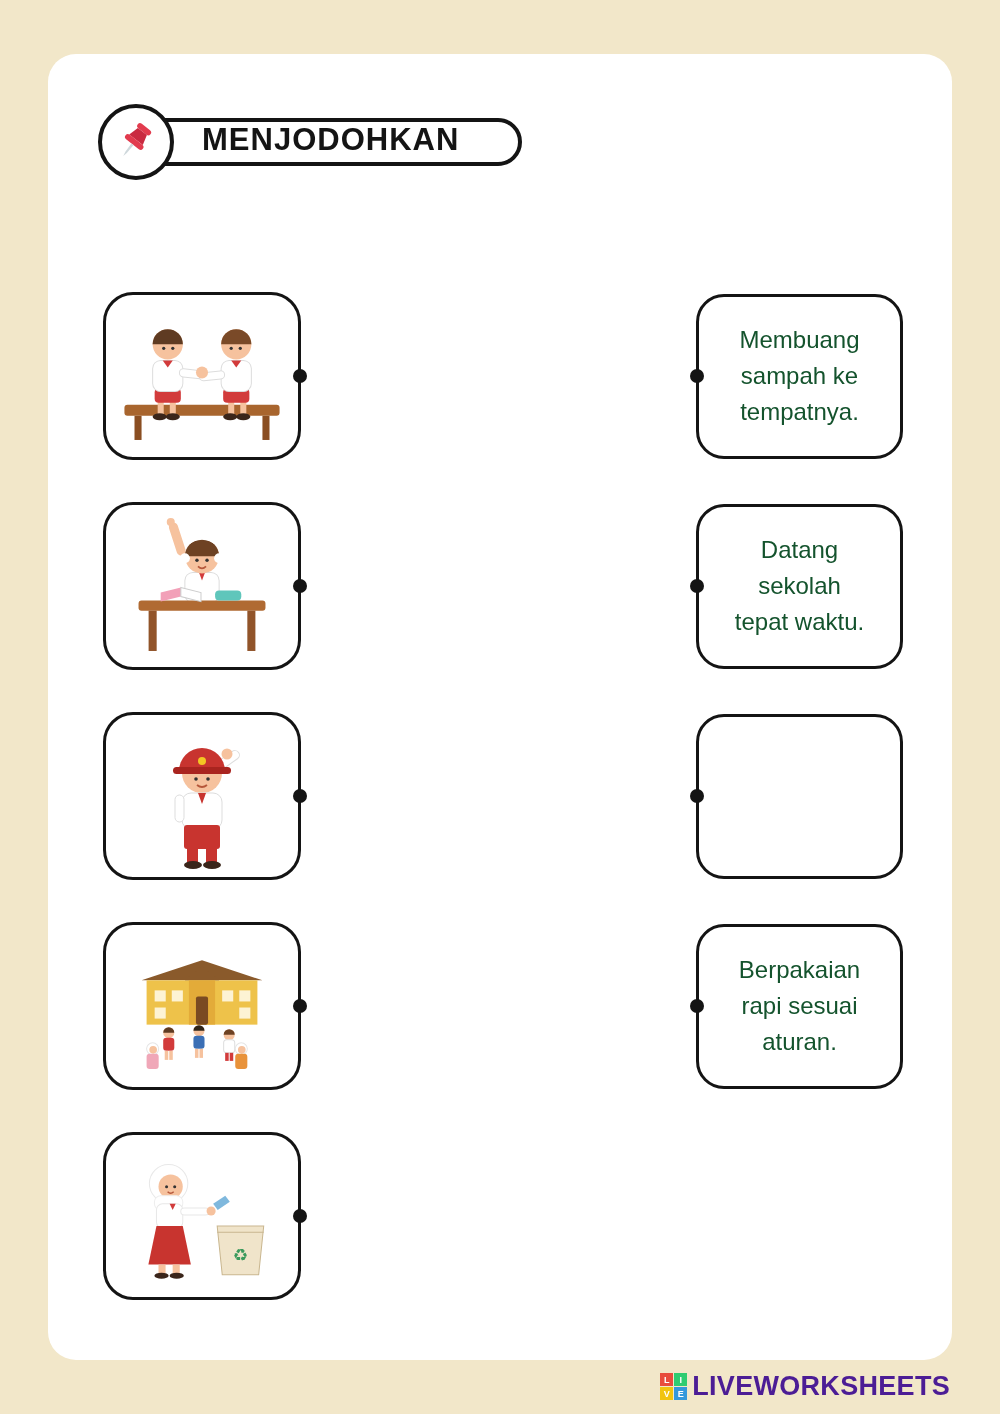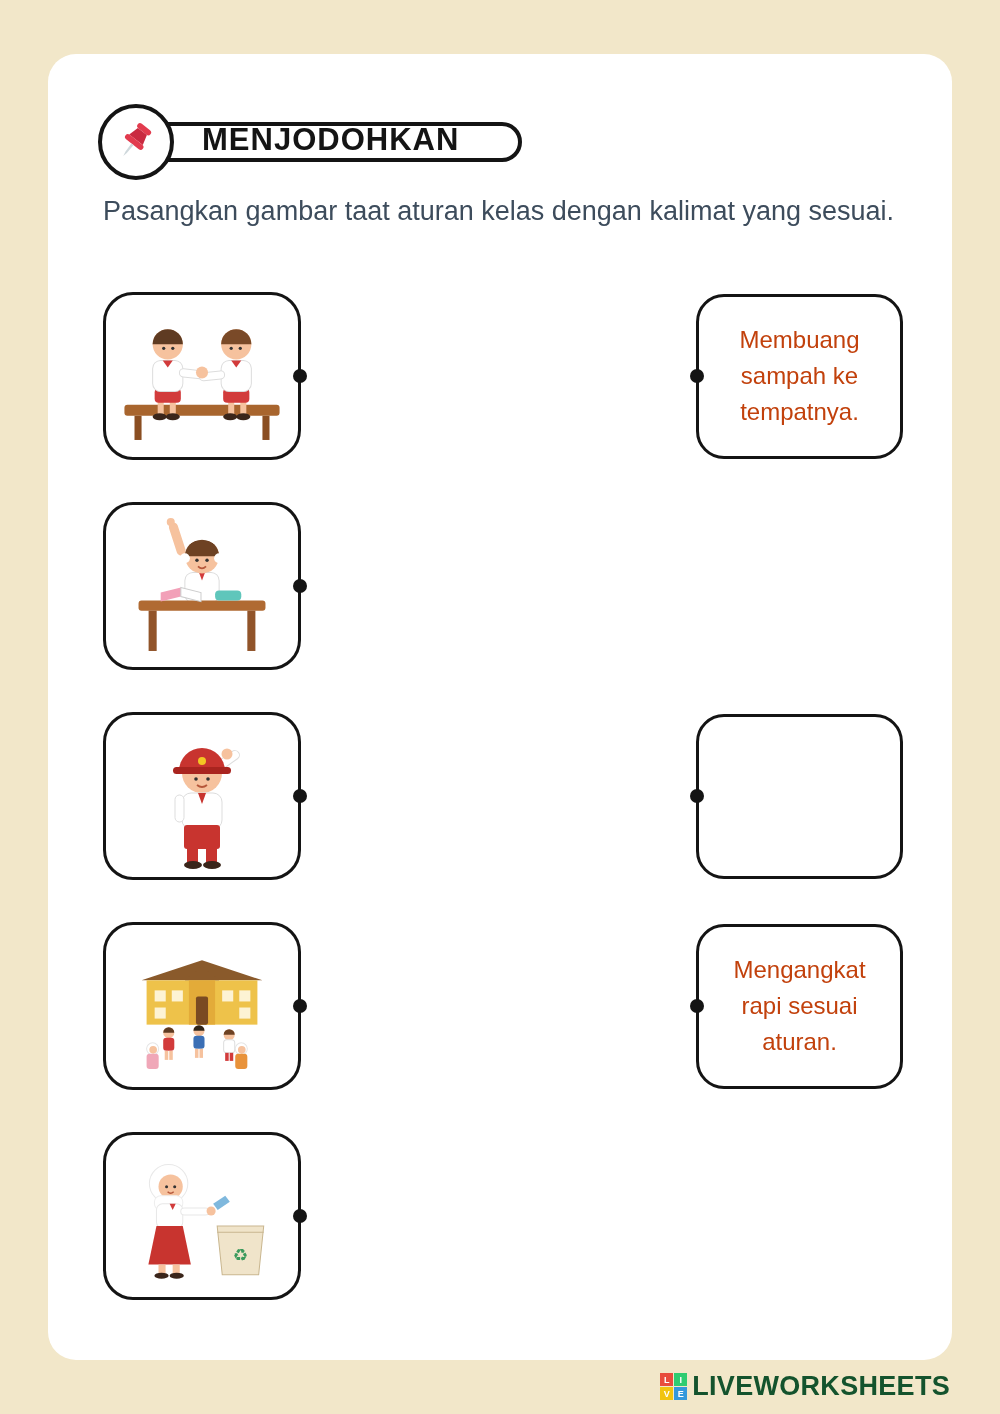--- a/index.html
+++ b/index.html
@@ -4,42 +4,42 @@
 <style>
   * { margin:0; padding:0; box-sizing:border-box; }
   html,body { width:1000px; }
   body { font-family:"Liberation Sans", sans-serif; }
   .page { position:relative; width:1000px; height:1414px; background:#f2e7c9; overflow:hidden; }
   .card { position:absolute; left:48px; top:54px; width:904px; height:1306px; background:#ffffff; border-radius:28px; }
 
   .header { position:absolute; left:50px; top:50px; display:flex; align-items:center; }
   .pin-circle { width:76px; height:76px; border:4px solid #141414; border-radius:50%; background:#fff;
                 display:flex; align-items:center; justify-content:center; position:relative; z-index:2; }
-  .title-pill { height:40px; border:4px solid #141414; border-radius:30px; background:#fff;
-                margin-left:-34px; padding:0 42px 0 58px; display:flex; align-items:flex-end; min-width:382px; }
+  .title-pill { height:48px; border:4px solid #141414; border-radius:30px; background:#fff;
+                margin-left:-34px; padding:0 42px 0 58px; display:flex; align-items:flex-start; min-width:382px; }
   .title { font-size:31px; font-weight:bold; letter-spacing:1px; color:#141414; }
 
   .instructions { position:absolute; left:55px; top:138px; width:810px; font-size:27px; line-height:1.45; color:#3d4c5c; }
 
   .rows { position:absolute; left:55px; top:238px; width:800px; display:flex; flex-direction:column; gap:42px; }
   .row { display:flex; justify-content:space-between; align-items:center; }
   .img-box { position:relative; width:198px; min-height:168px; border:3.5px solid #141414; border-radius:30px;
              background:#fff; display:flex; align-items:center; justify-content:center; }
   .text-box { position:relative; width:207px; min-height:165px; border:3.5px solid #141414; border-radius:28px;
               background:#fff; display:flex; align-items:center; justify-content:center;
               padding:16px 20px; text-align:center; }
-  .text-box span.match-text { font-size:24px; line-height:1.5; color:#c2410c; white-space:pre-line;text-align:center; }
+  .text-box span.match-text { font-size:24px; line-height:1.5; color:#14532d; white-space:pre-line;text-align:center; }
   .dot { position:absolute; top:50%; transform:translateY(-50%); width:14px; height:14px; background:#141414; border-radius:50%; }
   .dot-right { right:-9px; }
   .dot-left { left:-9px; }
 
   .footer { position:absolute; right:50px; bottom:12px; display:flex; align-items:center; gap:5px; }
   .logo-grid { display:grid; grid-template-columns:13px 13px; grid-template-rows:13px 13px; gap:1px; }
   .logo-cell { color:#fff; font-size:9px; font-weight:bold; display:flex; align-items:center; justify-content:center; }
-  .brand { font-size:27px; font-weight:bold; color:#14532d; letter-spacing:0.3px; }
+  .brand { font-size:27px; font-weight:bold; color:#4c1d95; letter-spacing:0.3px; }
 </style>
 </head>
 <body>
 
 <div class="page">
   <div class="card">
 
     <div class="header">
       <div class="pin-circle">
         <svg width="46" height="46" viewBox="0 0 40 40">
@@ -49,21 +49,20 @@
             <rect x="10.5" y="18" width="19" height="5" rx="2.5" fill="#e23b4e"></rect>
             <path d="M18.8 23 h2.4 l-0.4 9 -0.8 4 -0.8 -4 z" fill="#cfd8dc"></path>
           </g>
         </svg>
       </div>
       <div class="title-pill">
         <span class="title">MENJODOHKAN</span>
       </div>
     </div>
 
-    <p class="instructions">Pasangkan gambar taat aturan kelas dengan kalimat yang sesuai.</p>
 
     <div class="rows">
 
       <div class="row">
         <div class="img-box">
           <svg width="172" height="136" viewBox="0 0 170 135">
             <rect x="8" y="96" width="154" height="11" rx="3" fill="#a8652e"></rect>
             <rect x="18" y="107" width="7" height="24" fill="#8a4e22"></rect>
             <rect x="145" y="107" width="7" height="24" fill="#8a4e22"></rect>
 
@@ -121,20 +120,26 @@
             <path d="M81 48 q4 4 8 0" stroke="#b5573a" stroke-width="1.6" fill="none"></path>
             <rect x="22" y="82" width="126" height="10" rx="3" fill="#b06a32"></rect>
             <rect x="32" y="92" width="8" height="40" fill="#91542a"></rect>
             <rect x="130" y="92" width="8" height="40" fill="#91542a"></rect>
             <path d="M44 74 l20 -5 v9 l-20 5 z" fill="#f2a0b8"></path>
             <path d="M64 69 l20 5 v9 l-20 -5 z" fill="#ffffff" stroke="#cccccc"></path>
             <rect x="98" y="72" width="26" height="10" rx="4" fill="#5fc6bb"></rect>
           </svg>
           <span class="dot dot-right"></span>
         </div>
+        <div class="text-box">
+          <span class="dot dot-left"></span>
+          <span class="match-text">Datang
+sekolah
+tepat waktu.</span>
+        </div>
       </div>
 
       <div class="row">
         <div class="img-box">
           <svg width="172" height="150" viewBox="0 0 170 150">
             <circle cx="85" cy="52" r="20" fill="#f6c29e"></circle>
             <rect x="100" y="42" width="26" height="9" rx="4.5" fill="#ffffff" stroke="#dddddd" transform="rotate(-35 100 46)"></rect>
             <circle cx="110" cy="33" r="5.5" fill="#f6c29e"></circle>
             <path d="M62 50 a23 23 0 0 1 46 0 z" fill="#c8342f"></path>
             <rect x="56" y="46" width="58" height="7" rx="3.5" fill="#a9241f"></rect>
@@ -202,21 +207,21 @@
             <g>
               <circle cx="124" cy="110" r="6" fill="#ffffff" stroke="#e5e5e5"></circle>
                 <circle cx="124.5" cy="111" r="3.8" fill="#f6c29e"></circle>
               <rect x="118" y="115" width="12" height="15" rx="3" fill="#e8923a"></rect>
             </g>
           </svg>
           <span class="dot dot-right"></span>
         </div>
         <div class="text-box">
           <span class="dot dot-left"></span>
-          <span class="match-text">Mengangkat
+          <span class="match-text">Berpakaian
 rapi sesuai
 aturan.</span>
         </div>
       </div>
 
       <div class="row">
         <div class="img-box">
           <svg width="172" height="142" viewBox="0 0 170 140">
             <circle cx="52" cy="38" r="19" fill="#ffffff" stroke="#e8e8e8"></circle>
             <circle cx="54" cy="41" r="12" fill="#f6c29e"></circle>

